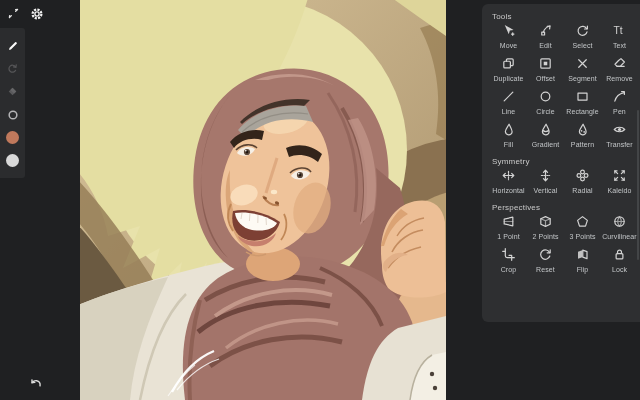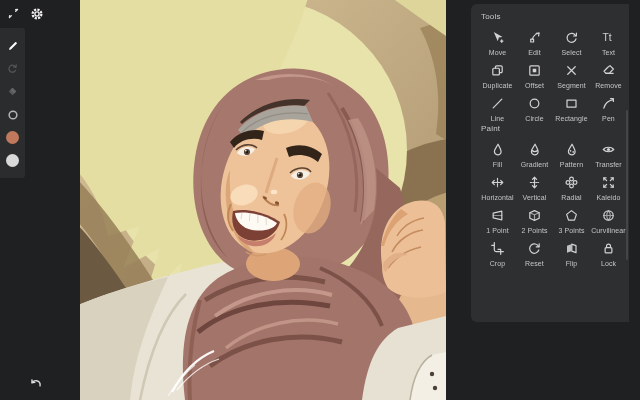--- a/index.html
+++ b/index.html
@@ -14,26 +14,26 @@
     background:#2b2c2e;border-radius:0 3px 3px 0;display:flex;flex-direction:column;
     align-items:center;justify-content:space-around;padding:6px 0;box-sizing:border-box;z-index:3;}
   .tb-btn{width:17px;height:17px;display:flex;align-items:center;justify-content:center;}
   .swatch{width:13px;height:13px;border-radius:50%;}
   
   .top-icons{position:absolute;left:6px;top:6px;display:flex;gap:8px;z-index:4;}
   .top-btn{width:15px;height:15px;display:flex;align-items:center;justify-content:center;color:#e8e8e8;}
   
   .undo-btn{position:absolute;left:28px;top:376px;width:18px;height:16px;color:#dcdcdc;z-index:4;}
   
-  .right-panel{position:absolute;right:11px;top:4px;width:158px;height:318px;background:#2e2f31;
+  .right-panel{position:absolute;right:0;top:4px;width:158px;height:318px;background:#2e2f31;
     border-radius:6px 0 0 6px;padding:6px 9px 2px 8px;box-sizing:border-box;overflow:hidden;z-index:3;}
   .section-title{font-size:8px;color:#c9c9c9;height:11px;line-height:11px;margin:1px 0 1px 2px;letter-spacing:.2px;}
   .tool-grid{display:grid;grid-template-columns:repeat(4,37px);}
   .tool-item{width:37px;height:33px;display:flex;flex-direction:column;align-items:center;
-    justify-content:flex-end;gap:4px;color:#d2d2d2;cursor:default;}
+    justify-content:flex-start;gap:4px;color:#d2d2d2;cursor:default;}
   .tool-item .ticon{width:15px;height:15px;display:flex;align-items:center;justify-content:center;}
   .tool-item .tlabel{font-size:7px;color:#c3c6c8;white-space:nowrap;letter-spacing:.1px;}
   .panel-scrollbar{position:absolute;right:1px;top:106px;width:2px;height:150px;
     background:#56585a;border-radius:1px;opacity:.55;}
   svg{overflow:visible;}
 </style>
 </head>
 <body>
 
 <div class="top-icons">
@@ -308,21 +308,20 @@
       <div class="tool-item">
         <div class="ticon">
           <svg width="15" height="15" viewBox="0 0 16 16">
             <path d="M3 13 C4.4 7.2 8 4.8 13 3.8" stroke="currentColor" stroke-width="1.3" fill="none" stroke-linecap="round" stroke-linejoin="round"></path>
             <path d="M10.2 2.8 h3 v3" stroke="currentColor" stroke-width="1.3" fill="none" stroke-linecap="round" stroke-linejoin="round"></path>
           </svg>
         </div>
         <div class="tlabel">Pen</div>
       </div>
     </div>
-    <div class="section-title">Paint</div>
     <div class="tool-grid">
       <div class="tool-item">
         <div class="ticon">
           <svg width="15" height="15" viewBox="0 0 16 16">
             <path d="M8.6 2.4 C7 5.4 4.4 8 4.7 10.4 a3.6 3.6 0 0 0 7.1 .4 C12.2 8.4 10 5.3 8.6 2.4 Z" stroke="currentColor" stroke-width="1.3" fill="none" stroke-linecap="round" stroke-linejoin="round"></path>
           </svg>
         </div>
         <div class="tlabel">Fill</div>
       </div>
       <div class="tool-item">
@@ -347,20 +346,21 @@
       <div class="tool-item">
         <div class="ticon">
           <svg width="15" height="15" viewBox="0 0 16 16">
             <path d="M2.4 8 C5 4.8 11 4.8 13.6 8 C11 11.2 5 11.2 2.4 8 Z" stroke="currentColor" stroke-width="1.3" fill="none" stroke-linecap="round" stroke-linejoin="round"></path>
             <circle cx="8" cy="8" r="1.7" fill="currentColor" stroke="none"></circle>
           </svg>
         </div>
         <div class="tlabel">Transfer</div>
       </div>
     </div>
+    <div class="section-title">Symmetry</div>
     <div class="tool-grid">
       <div class="tool-item">
         <div class="ticon">
           <svg width="15" height="15" viewBox="0 0 16 16">
             <path d="M2.4 8 H13.6 M4.6 5.8 L2.4 8 L4.6 10.2 M11.4 5.8 L13.6 8 L11.4 10.2" stroke="currentColor" stroke-width="1.3" fill="none" stroke-linecap="round" stroke-linejoin="round"></path>
             <path d="M8 3.6 V12.4" stroke="currentColor" stroke-width="1.3" fill="none" stroke-linecap="round" stroke-linejoin="round" stroke-dasharray="1.6 1.3"></path>
           </svg>
         </div>
         <div class="tlabel">Horizontal</div>
       </div>
@@ -387,20 +387,21 @@
       <div class="tool-item">
         <div class="ticon">
           <svg width="15" height="15" viewBox="0 0 16 16">
             <path d="M6 6 L3 3 M10 6 L13 3 M6 10 L3 13 M10 10 L13 13" stroke="currentColor" stroke-width="1.3" fill="none" stroke-linecap="round" stroke-linejoin="round"></path>
             <path d="M3 5.4 V3 h2.4 M10.6 3 H13 v2.4 M3 10.6 V13 h2.4 M10.6 13 H13 v-2.4" stroke="currentColor" stroke-width="1.3" fill="none" stroke-linecap="round" stroke-linejoin="round"></path>
           </svg>
         </div>
         <div class="tlabel">Kaleido</div>
       </div>
     </div>
+    <div class="section-title">Perspectives</div>
     <div class="tool-grid">
       <div class="tool-item">
         <div class="ticon">
           <svg width="15" height="15" viewBox="0 0 16 16">
             <path d="M3.4 5.4 L12.6 3.4 V12.6 L3.4 10.6 Z" stroke="currentColor" stroke-width="1.3" fill="none" stroke-linecap="round" stroke-linejoin="round"></path>
             <path d="M3.4 8 H12.6" stroke="currentColor" stroke-width="1.3" fill="none" stroke-linecap="round" stroke-linejoin="round" opacity=".6"></path>
           </svg>
         </div>
         <div class="tlabel">1 Point</div>
       </div>

